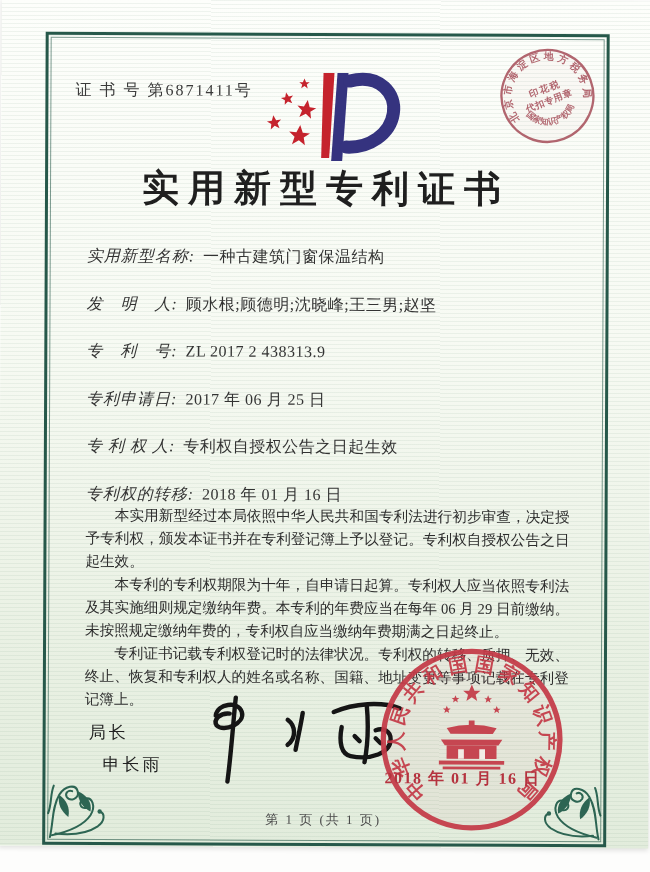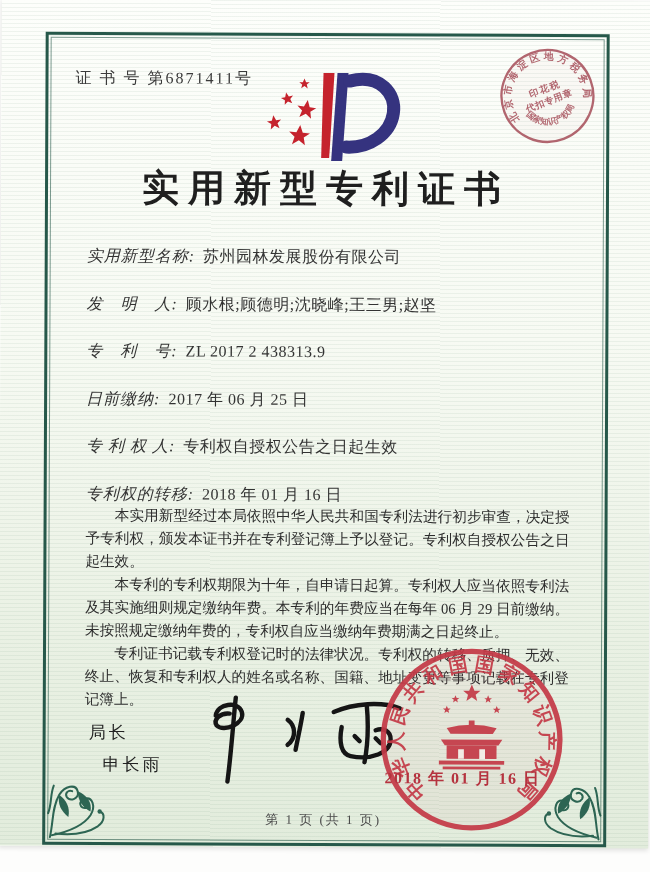--- a/index.html
+++ b/index.html
@@ -8,21 +8,21 @@
   .paper{position:absolute;left:0;top:0;width:650px;height:847px;
     background:
       repeating-linear-gradient(180deg, rgba(110,150,125,.10) 0 1px, rgba(255,255,255,0) 1px 4px),
       linear-gradient(180deg,#fdfefb 0%,#f7faf3 40%,#eaf1e4 75%,#e2ecdc 100%);
     transform:rotate(.25deg);transform-origin:50% 50%;
     box-shadow:0 2px 5px rgba(0,0,0,.12);}
   .frame{position:absolute;left:44px;top:33px;width:558px;height:807px;
     border:3px solid #26584a;}
   .frame::after{content:"";position:absolute;inset:2px;border:1px solid rgba(38,88,74,.6);}
   .abs{position:absolute;}
-  .certno{left:74px;top:69px;font-size:16px;letter-spacing:2px;color:#3a3a3a;}
+  .certno{left:74px;top:81px;font-size:16px;letter-spacing:2px;color:#3a3a3a;}
   .logo{left:253px;top:68px;width:155px;height:97px;}
   .stamp{left:495px;top:44px;width:102px;height:102px;transform:rotate(-21deg);opacity:.88;}
   .title{left:0;top:164px;width:650px;text-align:center;font-size:37px;font-weight:700;
          letter-spacing:9px;color:#1f1f1f;}
   .frow{left:86px;width:500px;font-size:16px;color:#333;white-space:nowrap;}
   .frow .lbl{letter-spacing:1px;font-style:italic;}
   .frow .val{margin-left:8px;letter-spacing:.5px;}
   .r0{top:247px}.r1{top:295px}.r2{top:342px}.r3{top:390px}.r4{top:437px}.r5{top:485px}
   .paras{left:86px;top:505px;width:484px;font-size:14.6px;line-height:23px;
          text-align:justify;color:#2d2d2d;}
@@ -101,30 +101,30 @@
     <text font-size="11.5" fill="#a8525d" font-weight="700">
       <textPath href="#taxbot" startOffset="14">国家知识产权局</textPath>
     </text>
     <text x="70" y="64" text-anchor="middle" font-size="13" fill="#a8525d" font-weight="700" letter-spacing="2">印花税</text>
     <text x="70" y="81" text-anchor="middle" font-size="12.5" fill="#a8525d" font-weight="700" letter-spacing="1">代扣专用章</text>
   </svg>
 
   <div class="abs title">实用新型专利证书</div>
 
   <div class="abs frow r0">
-    <span class="lbl">实用新型名称:</span><span class="val">苏州园林发展股份有限公司</span>
+    <span class="lbl">实用新型名称:</span><span class="val">一种古建筑门窗保温结构</span>
   </div>
   <div class="abs frow r1">
     <span class="lbl">发　明　人:</span><span class="val">顾水根;顾德明;沈晓峰;王三男;赵坚</span>
   </div>
   <div class="abs frow r2">
     <span class="lbl">专　利　号:</span><span class="val">ZL 2017 2 438313.9</span>
   </div>
   <div class="abs frow r3">
-    <span class="lbl">日前缴纳:</span><span class="val">2017 年 06 月 25 日</span>
+    <span class="lbl">专利申请日:</span><span class="val">2017 年 06 月 25 日</span>
   </div>
   <div class="abs frow r4">
     <span class="lbl">专 利 权 人:</span><span class="val">专利权自授权公告之日起生效</span>
   </div>
   <div class="abs frow r5">
     <span class="lbl">专利权的转移:</span><span class="val">2018 年 01 月 16 日</span>
   </div>
 
   <div class="abs paras">
     <p>本实用新型经过本局依照中华人民共和国专利法进行初步审查，决定授予专利权，颁发本证书并在专利登记簿上予以登记。专利权自授权公告之日起生效。</p>

